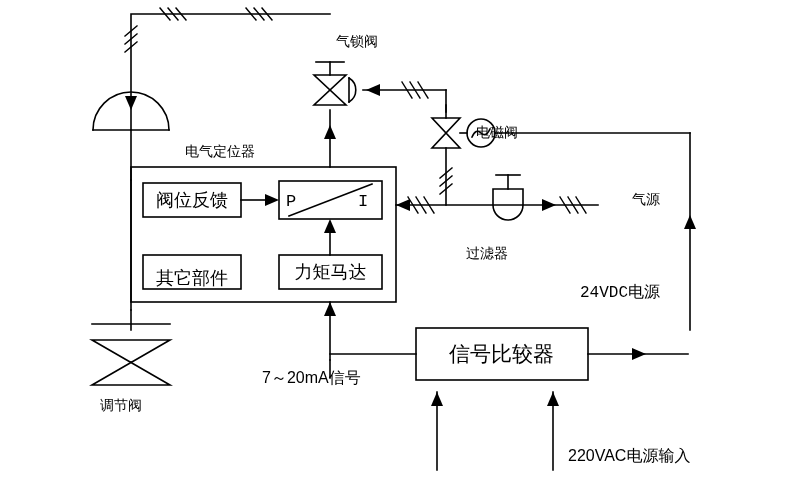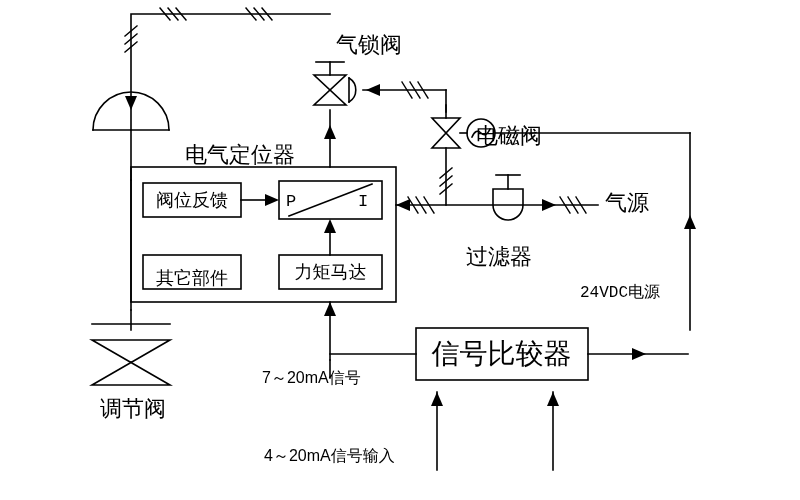--- a/index.html
+++ b/index.html
@@ -23,21 +23,21 @@
     height: 500px;
   }
   .lbl {
     position: absolute;
     color: #000000;
     white-space: nowrap;
     font-family: "Liberation Sans", sans-serif;
     line-height: 1;
   }
   .cn {
-    font-size: 22px;
+    font-size: 14px;
   }
   .cn-sm {
     font-size: 16px;
   }
   .mono {
     font-family: "Liberation Mono", monospace;
     font-size: 15px;
   }
   .box-lbl {
     position: absolute;
@@ -179,22 +179,22 @@
   <div class="lbl cn" style="left:185px; top:144px;">电气定位器</div>
 
   <div class="box-lbl" style="left:143px; top:183px; width:98px; height:34px;border-radius:9px;">阀位反馈</div>
   <div class="box-lbl" style="left:143px; top:255px; width:98px; height:46px;">其它部件</div>
   <div class="box-lbl" style="left:279px; top:255px; width:103px; height:34px;text-align:right;">力矩马达</div>
 
   <div class="lbl mono" style="left:286px; top:193px; font-size:17px;">P</div>
   <div class="lbl mono" style="left:358px; top:193px; font-size:17px;">I</div>
 
   <div class="lbl cn" style="left:466px; top:246px;">过滤器</div>
-  <div class="lbl cn" style="left:605px; top:192px;">气源</div>
+  <div class="lbl cn" style="left:632px; top:192px;">气源</div>
   <div class="lbl cn-sm" style="left:580px; top:285px;font-family:Liberation Mono, monospace;">24VDC电源</div>
 
-  <div class="box-lbl" style="left:416px; top:328px; width:171px; height:52px; font-size:28px;">信号比较器</div>
+  <div class="box-lbl" style="left:416px; top:328px; width:171px; height:52px; font-size:21px;">信号比较器</div>
 
   <div class="lbl cn" style="left:88px; top:398px;margin-left:12px;">调节阀</div>
   <div class="lbl cn-sm" style="left:262px; top:370px;">7～20mA信号</div>
-  <div class="lbl cn-sm" style="left:264px; top:448px;">4～20mA信号输入</div>
+  <div class="lbl cn-sm" style="left:568px; top:448px;">220VAC电源输入</div>
 
 </div>
 
 </body></html>

